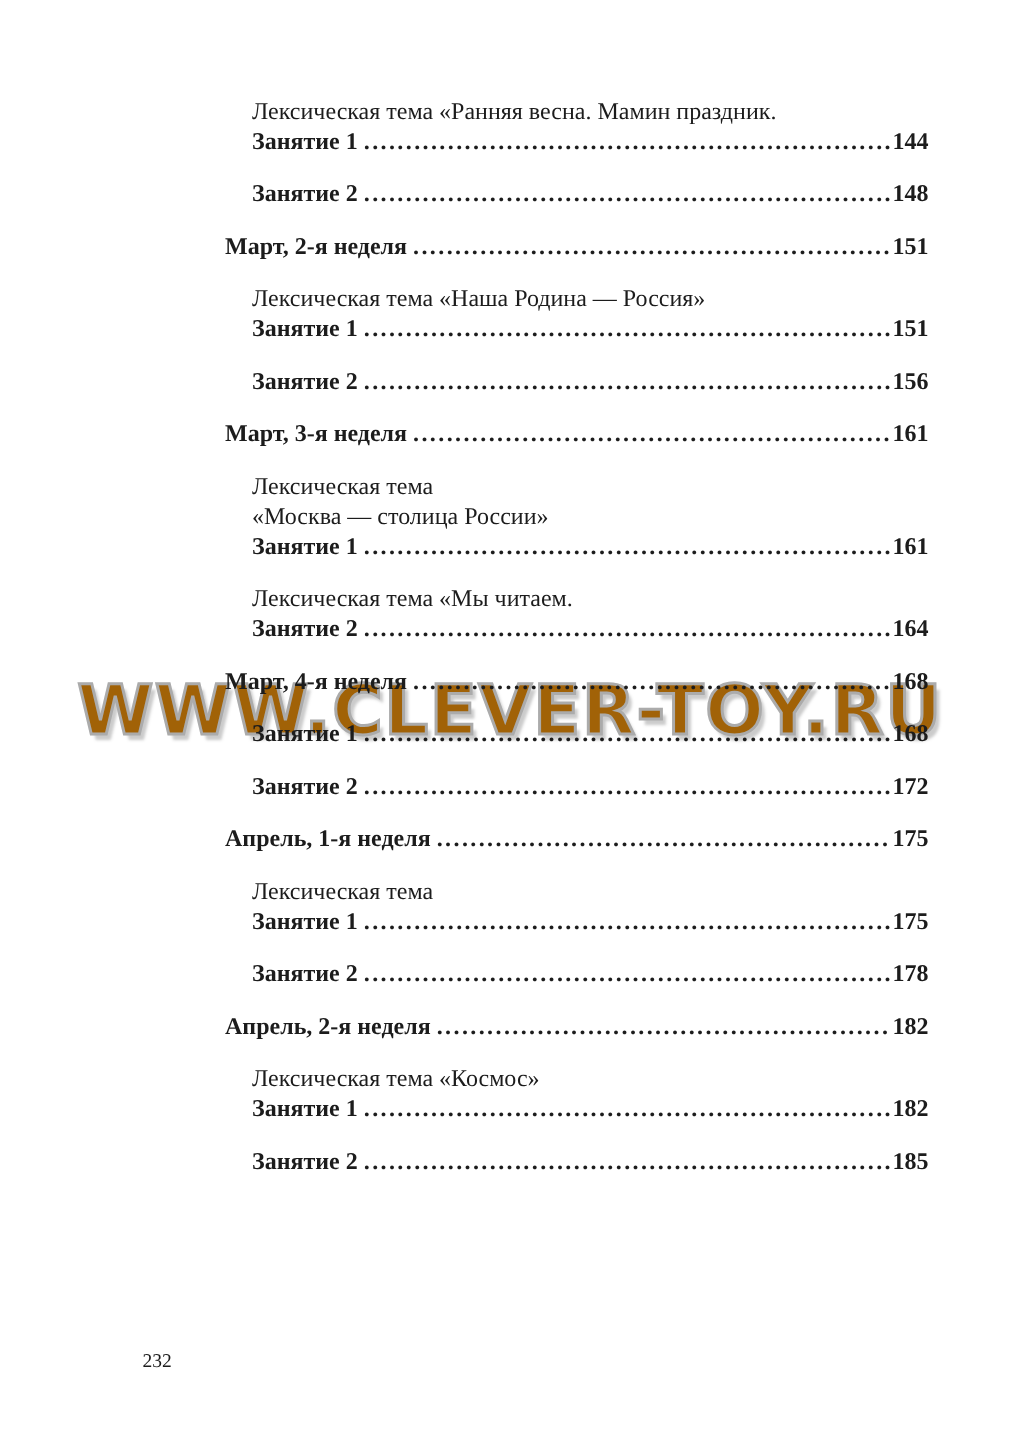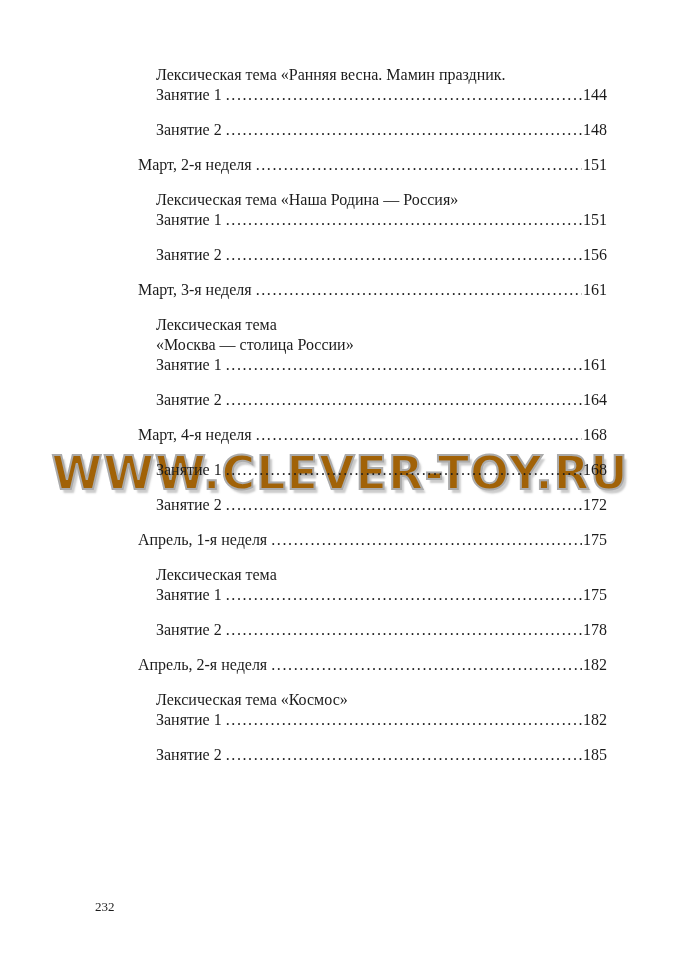--- a/index.html
+++ b/index.html
@@ -24,28 +24,28 @@
     font-size: 46px;
     line-height: 52px;
     letter-spacing: 1px;
     color: #a16207;
     -webkit-text-stroke: 2px #ababab;
     text-shadow: 3px 4px 2px rgba(125,125,125,0.40);
     white-space: nowrap;
   }
   .toc {
     position: absolute;
-    left: 115px; top: 65px; width: 492px;
+    left: 127px; top: 65px; width: 492px;
     z-index: 1;
   }
   .entry { margin-top: 15px; margin-left: 23px; }
   .entry:first-child { margin-top: 0; }
   .entry.sub { margin-left: 41px; }
   .heading-line { line-height: 20px; white-space: nowrap; }
-  .toc-line { display: flex; align-items: baseline; line-height: 20px; }
+  .toc-line { display: flex; align-items: baseline; line-height: 20px; font-weight: bold; }
   .label { white-space: nowrap; }
   .dots {
     flex: 1;
     overflow: hidden;
     white-space: nowrap;
     margin: 0 1px 0 4px;
   }
   .dots::after {
     content: "...........................................................................................................................................................";
     letter-spacing: 1.6px;
@@ -113,20 +113,21 @@
       <div class="entry sub">
         <div class="heading-line">Лексическая тема</div>
         <div class="heading-line">«Москва — столица России»</div>
         <div class="toc-line">
           <span class="label">Занятие 1</span>
           <span class="dots"></span>
           <span class="pagenum">161</span>
         </div>
       </div>
       <div class="entry sub">
+        <div class="heading-line">Лексическая тема «Мы читаем.</div>
         <div class="toc-line">
           <span class="label">Занятие 2</span>
           <span class="dots"></span>
           <span class="pagenum">164</span>
         </div>
       </div>
       <div class="entry">
         <div class="toc-line">
           <span class="label">Март, 4-я неделя</span>
           <span class="dots"></span>

